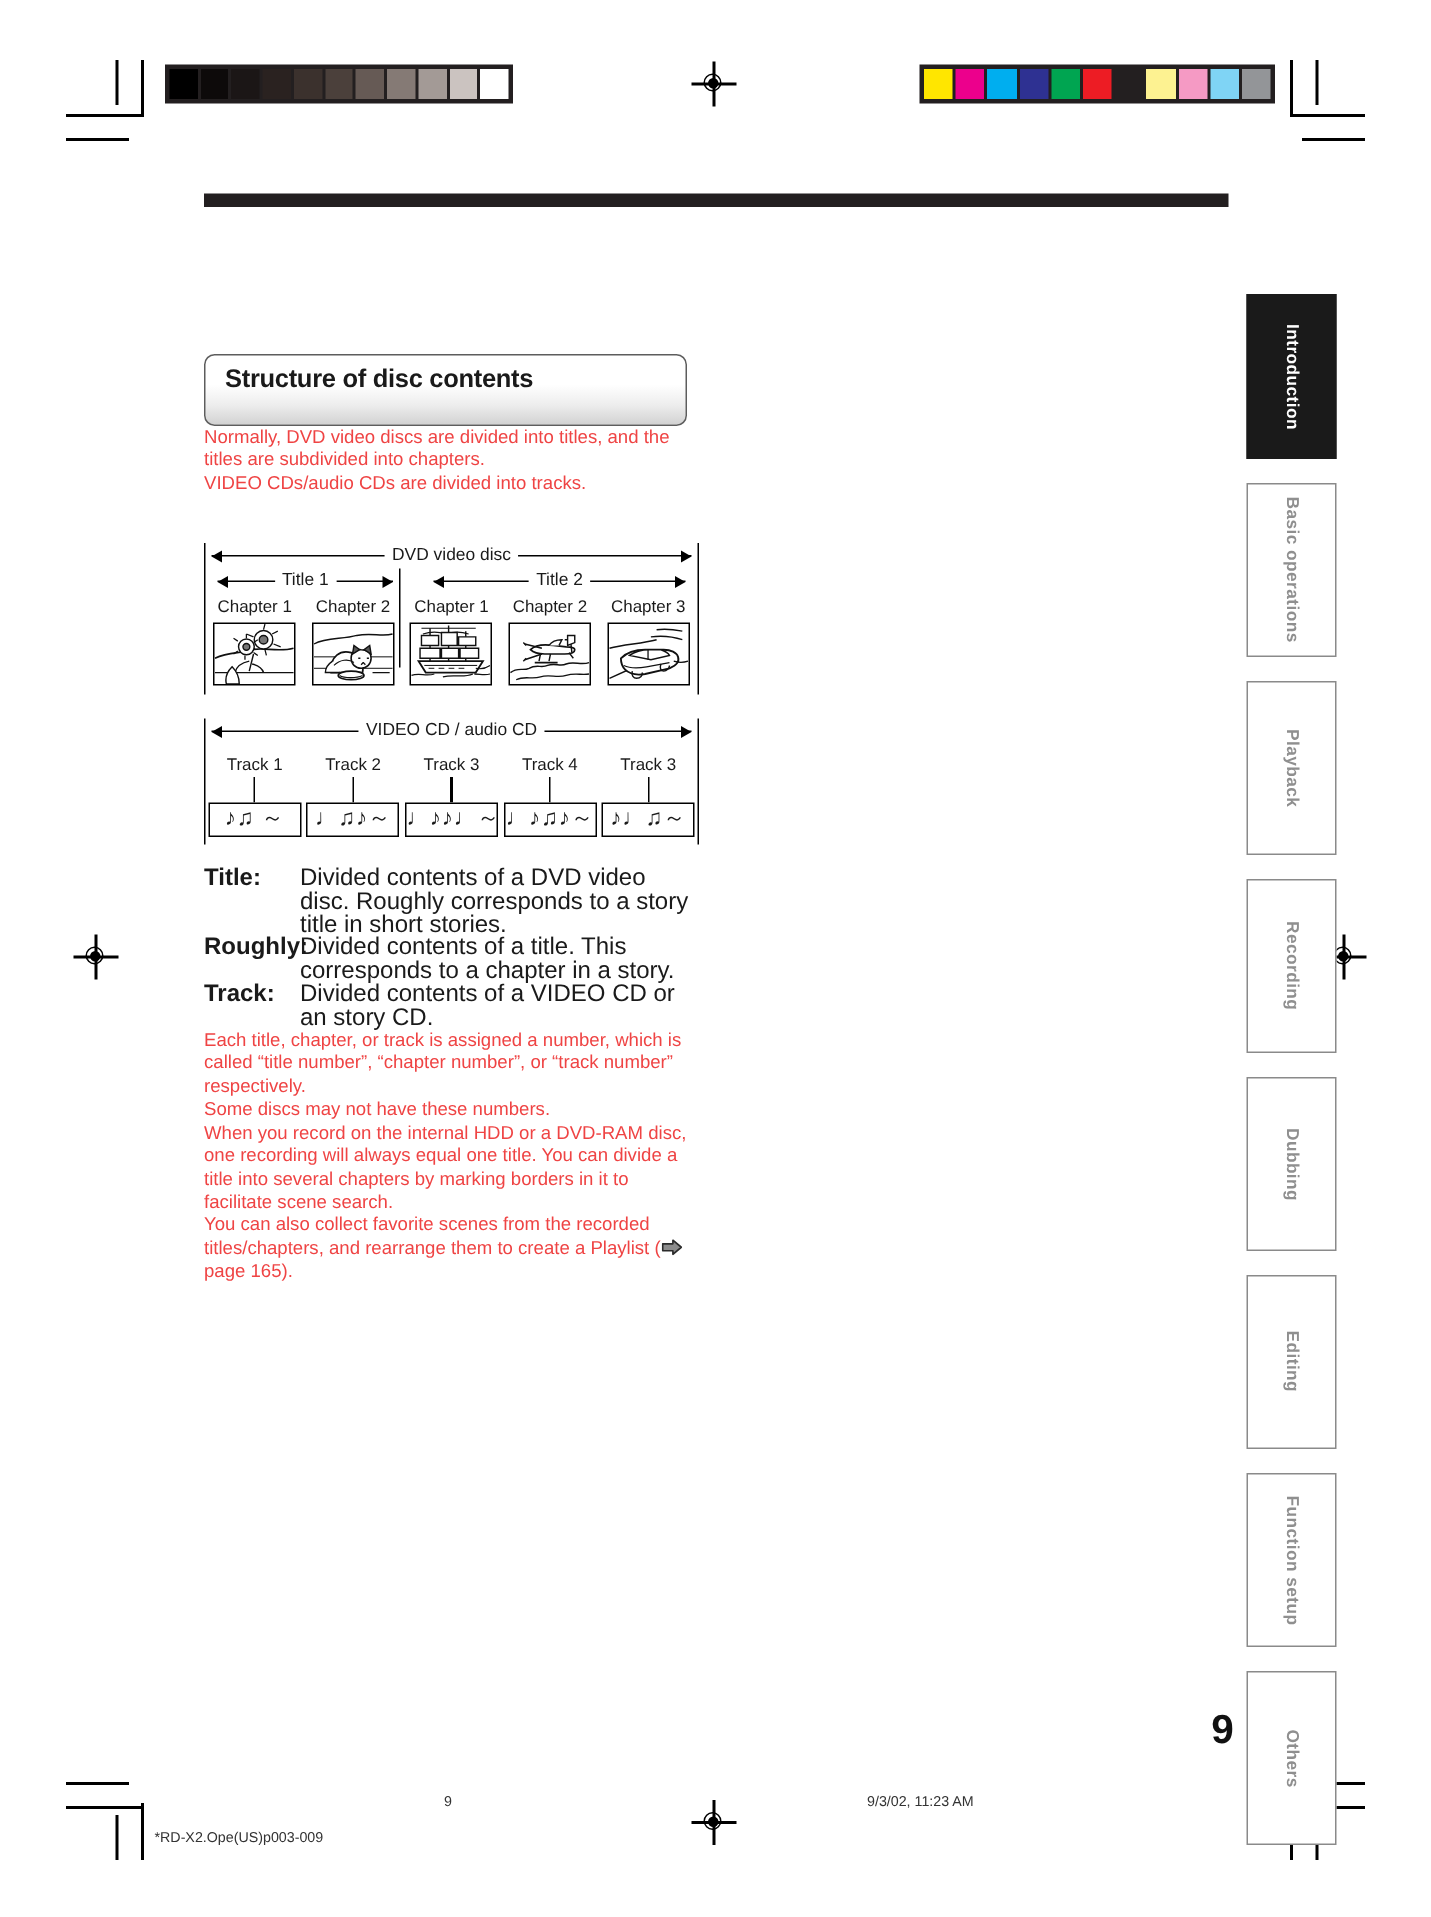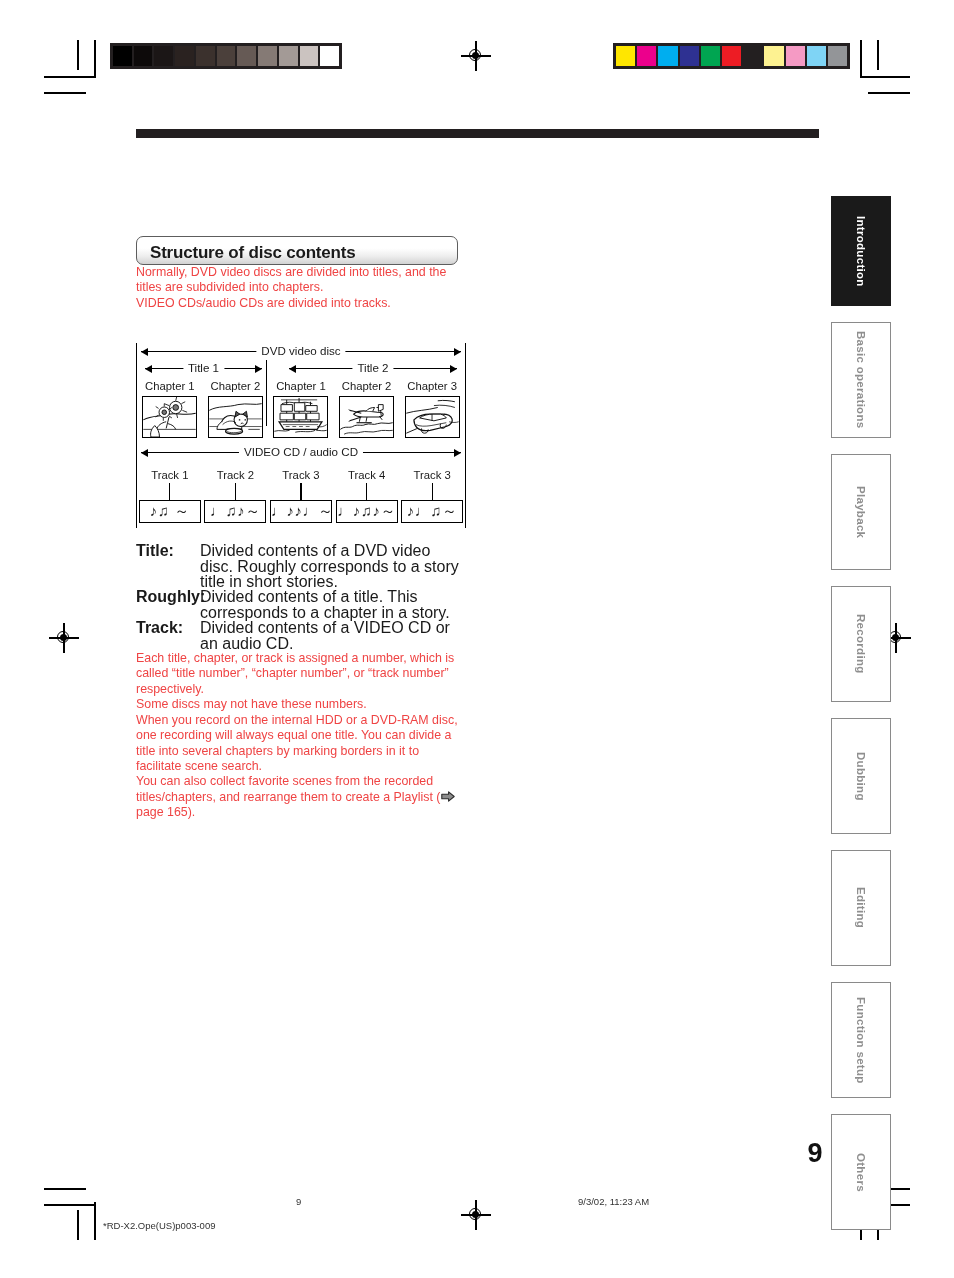--- a/index.html
+++ b/index.html
@@ -104,21 +104,21 @@
   .content {
     position: absolute;
     left: 136px;
     top: 236px;
     width: 330px;
   }
 
   .section-heading {
     position: relative;
     width: 322px;
-    height: 29px;
+    height: 48px;
     border: 1.5px solid #5d5d5d;
     border-radius: 7px;
     background: linear-gradient(to bottom, #ffffff 0%, #ffffff 42%, #ededed 72%, #d2d2d2 100%);
     box-sizing: border-box;
   }
   .section-heading .htext {
     position: absolute;
     left: 13px;
     top: 6px;
     font-size: 17px;
@@ -496,21 +496,21 @@
             <path d="M10 29 c4 2 10 2 16 1 l16 -3" stroke-width="0.8"></path>
             <path d="M16 33 c-1 3 1 5 3 5 c3 0 4 -2 4 -4" stroke-width="1"></path>
             <path d="M36 28 c-1 3 0 5 2 5 c2 0 4 -2 4 -4" stroke-width="1"></path>
             <path d="M45 26 c3 1 7 1 10 0" stroke-width="0.8"></path>
           </svg>
         </div>
       </div>
     </div>
   </div>
 
-  <div class="diagram" style="margin-top:0; height:84px;">
+  <div class="diagram" style="margin-top:16px; height:84px;">
     <div class="span-row">
       <div class="span" style="left:4px; right:4px;">
         <div class="line"></div>
           <div class="arrow-l"></div>
           <div class="arrow-r"></div>
         <div class="caption">VIDEO CD / audio CD</div>
       </div>
     </div>
 
     <div class="cells" style="margin-top:7px;">
@@ -546,21 +546,21 @@
     <div class="def-row">
       <div class="def-term">Title:</div>
       <div class="def-desc">Divided contents of a DVD video disc. Roughly corresponds to a story title in short stories.</div>
     </div>
     <div class="def-row">
       <div class="def-term">Roughly:</div>
       <div class="def-desc">Divided contents of a title. This corresponds to a chapter in a story.</div>
     </div>
     <div class="def-row">
       <div class="def-term">Track:</div>
-      <div class="def-desc">Divided contents of a VIDEO CD or an audio CD.</div>
+      <div class="def-desc">Divided contents of a VIDEO CD or an story CD.</div>
     </div>
   </div>
 
   <p class="body gap-block">Each title, chapter, or track is assigned a number, which is called “title number”, “chapter number”, or “track number” respectively.</p>
   <p class="body">Some discs may not have these numbers.</p>
 
   <p class="body gap-block">When you record on the internal HDD or a DVD-RAM disc, one recording will always equal one title. You can divide a title into several chapters by marking borders in it to facilitate scene search.</p>
   <p class="body"><span>You can also collect favorite scenes from the recorded titles/chapters, and rearrange them to create a Playlist (</span><span class="playlist-arrow"><svg viewBox="0 0 14 11">
           <path d="M0.8 3.2 H7.6 V0.8 L13.2 5.5 L7.6 10.2 V7.8 H0.8 Z" fill="#8c8c8c" stroke="#2b2b2b" stroke-width="1.1" stroke-linejoin="round"></path>
         </svg></span><span> page 165).</span></p>

